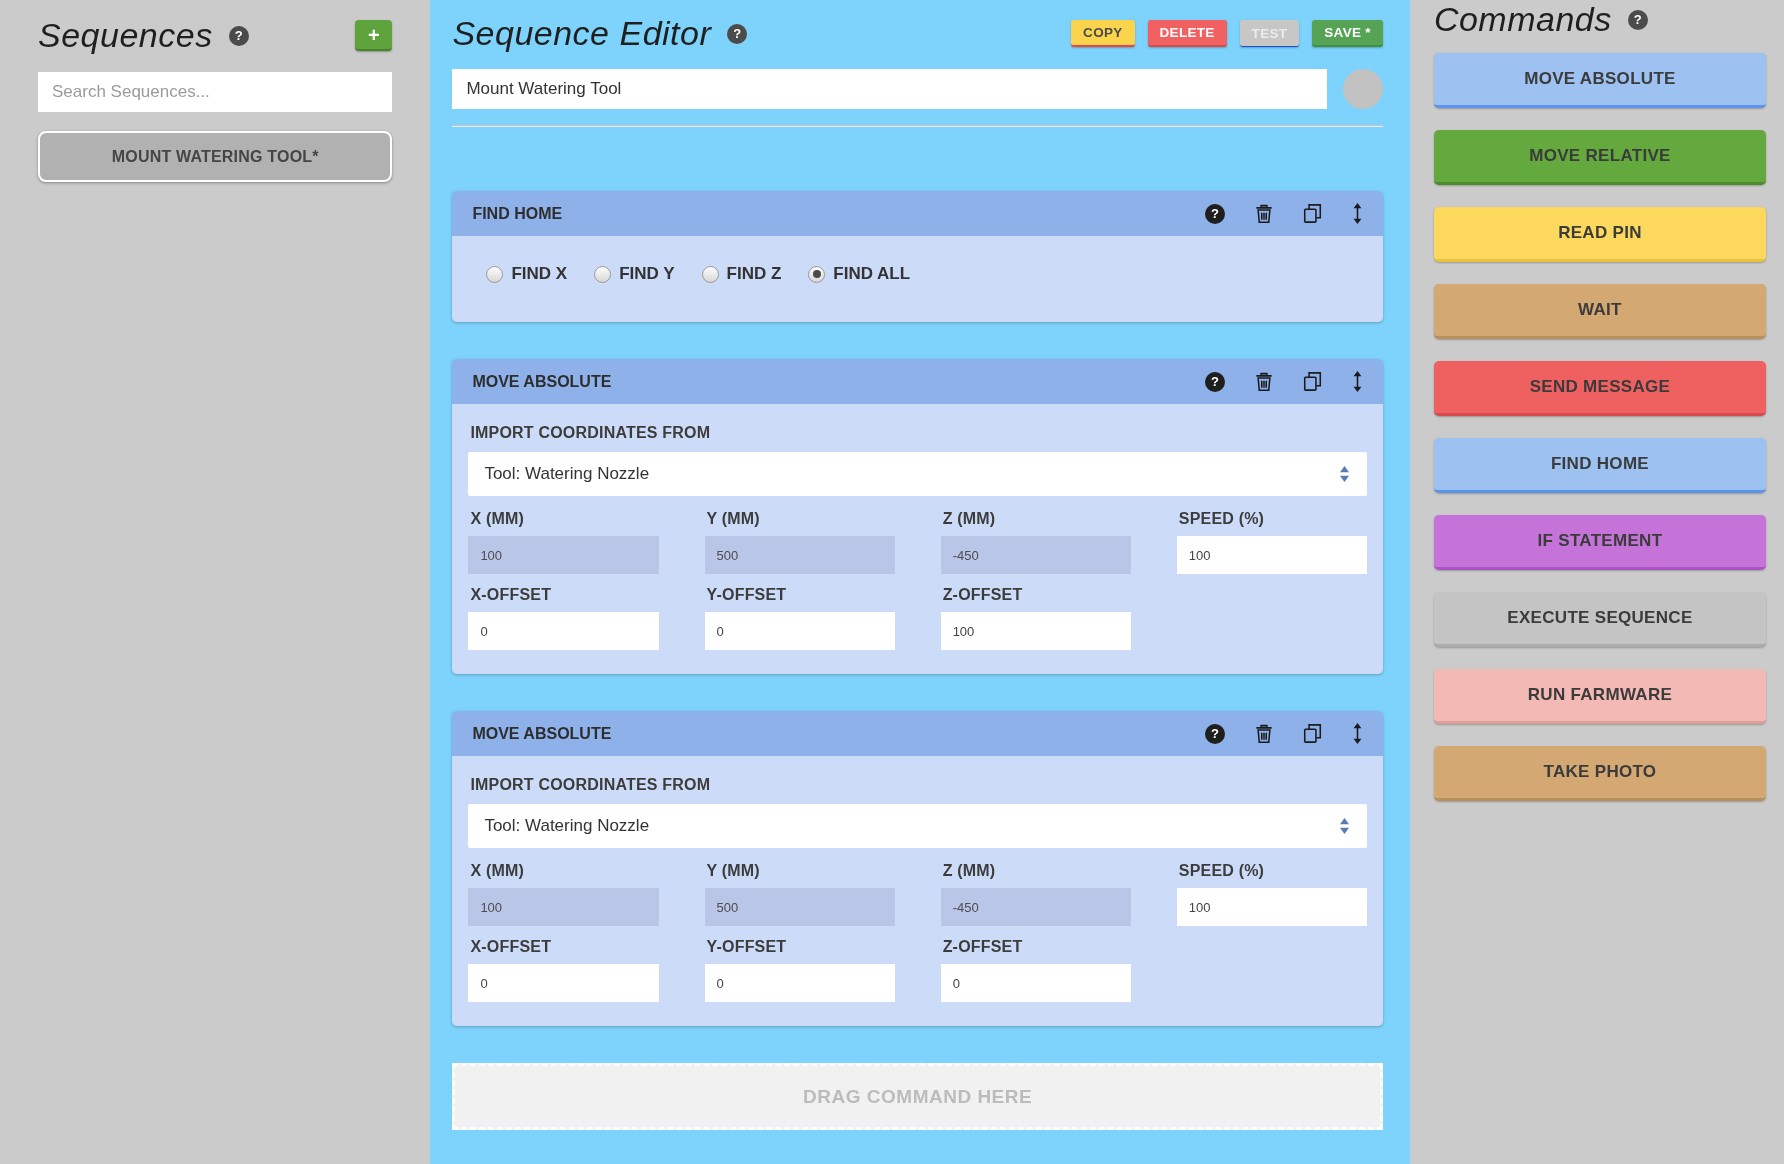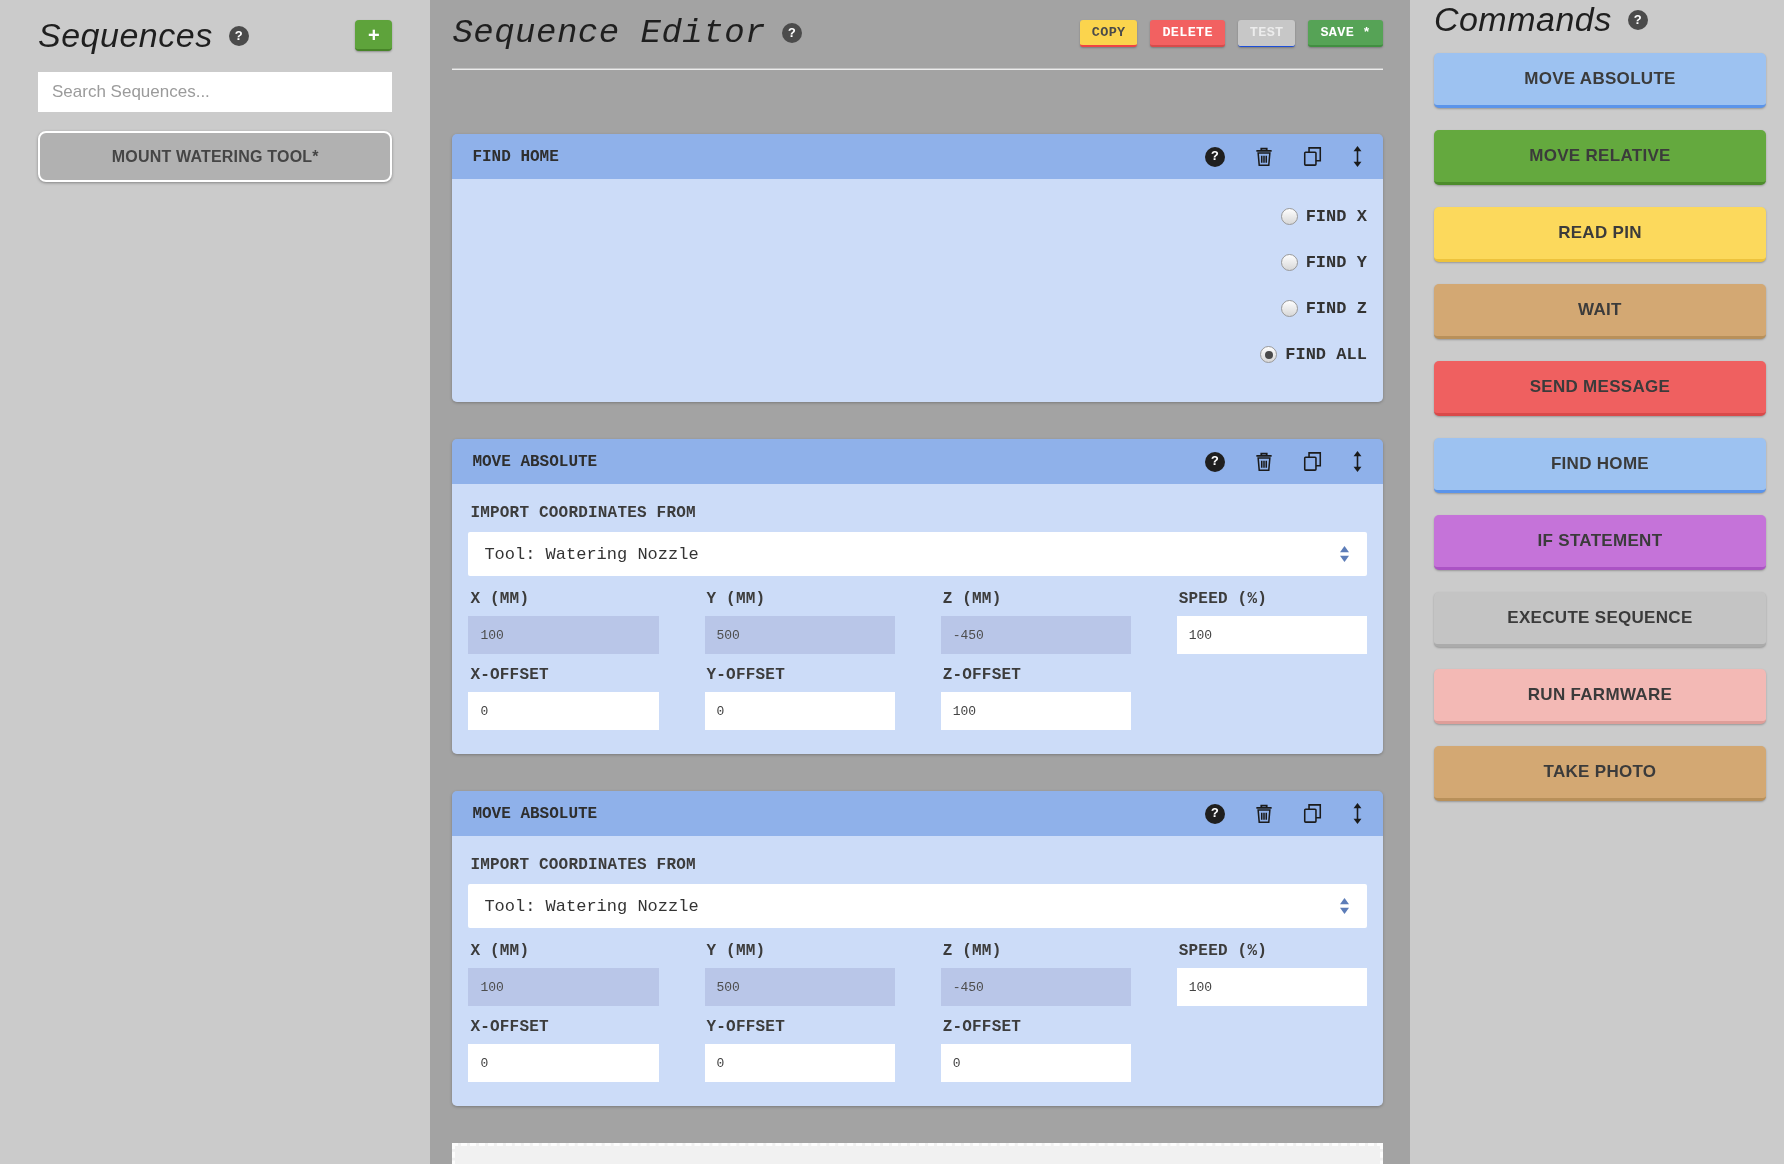--- a/index.html
+++ b/index.html
@@ -41,21 +41,21 @@
   .seq-item {
     margin-top:19px; height:51px;
     background:#b1b1b1; border:2px solid #fff; border-radius:8px;
     box-shadow:0 1px 3px rgba(0,0,0,0.35);
     display:flex; align-items:center; justify-content:center;
     font-size:16px; font-weight:bold; color:#454545; letter-spacing:0.2px;
     cursor:pointer;
   }
 
   
-  .editor-panel { width:1052px; background:#a3a3a3; padding:14px 27px 0 22px;font-family:Liberation Mono, monospace; }
+  .editor-panel { width:1052px; background:#7dd3fc; padding:14px 27px 0 22px; }
   .editor-header { display:flex; align-items:center; }
   .toolbar { margin-left:auto; display:flex; gap:13px; }
   .tb-btn {
     height:27px; padding:0 12px; border-radius:3px;
     font-size:13.5px; font-weight:bold; letter-spacing:0.3px;
     display:flex; align-items:center; justify-content:center;
     box-shadow:0 1px 2px rgba(0,0,0,0.25); cursor:pointer;
   }
   .tb-copy   { background:#fbd44d; border-bottom:2px solid #ef4444; color:#4a4a4a; }
   .tb-delete { background:#f26161; border-bottom:2px solid #d84b4b; color:#fff; }
@@ -79,21 +79,21 @@
     background:#8fb1ea; height:45px; border-radius:5px 5px 0 0;
     display:flex; align-items:center; padding:0 20px;
     font-size:16px; font-weight:bold; color:#2e2e2e;
   }
   .step-icons { margin-left:auto; display:flex; align-items:center; gap:30px; color:#1b1b1b; }
   .step-icons .help-icon { margin-left:0; background:#1f1f1f; }
   .step-icons svg { display:block; cursor:pointer; }
   .step-body { background:#ccdcf8; border-radius:0 0 5px 5px; padding:16px 16px 24px; }
 
   
-  .radio-row { display:flex; align-items:flex-end; gap:27px; margin:12px 0 14px 18px;flex-direction:column; }
+  .radio-row { display:flex; align-items:flex-start; gap:27px; margin:12px 0 14px 18px; }
   .radio-opt { display:flex; align-items:center; gap:8px; cursor:pointer; }
   .radio {
     width:17px; height:17px; border-radius:50%;
     background:linear-gradient(#fefefe,#d7d7d7);
     border:1px solid #999;
     display:inline-flex; align-items:center; justify-content:center;
     flex:0 0 auto;
   }
   .radio.selected::after { content:""; width:8px; height:8px; border-radius:50%; background:#4a4a4a; }
   .radio-label { font-size:17px; font-weight:bold; color:#333; }
@@ -158,20 +158,24 @@
     <span class="panel-title">Sequence Editor</span>
     <span class="help-icon">?</span>
     <div class="toolbar">
       <span class="tb-btn tb-copy">COPY</span>
       <span class="tb-btn tb-delete">DELETE</span>
       <span class="tb-btn tb-test">TEST</span>
       <span class="tb-btn tb-save">SAVE *</span>
     </div>
   </div>
 
+  <div class="name-row">
+    <input class="name-input" value="Mount Watering Tool" style="">
+    <span class="color-dot"></span>
+  </div>
   <div class="divider"></div>
 
   <div class="steps">
 
     <div class="step">
       <div class="step-header">
         <span>FIND HOME</span>
         <span class="step-icons">
           <span class="help-icon">?</span>
           <svg width="18" height="20" viewBox="0 0 20 22">

